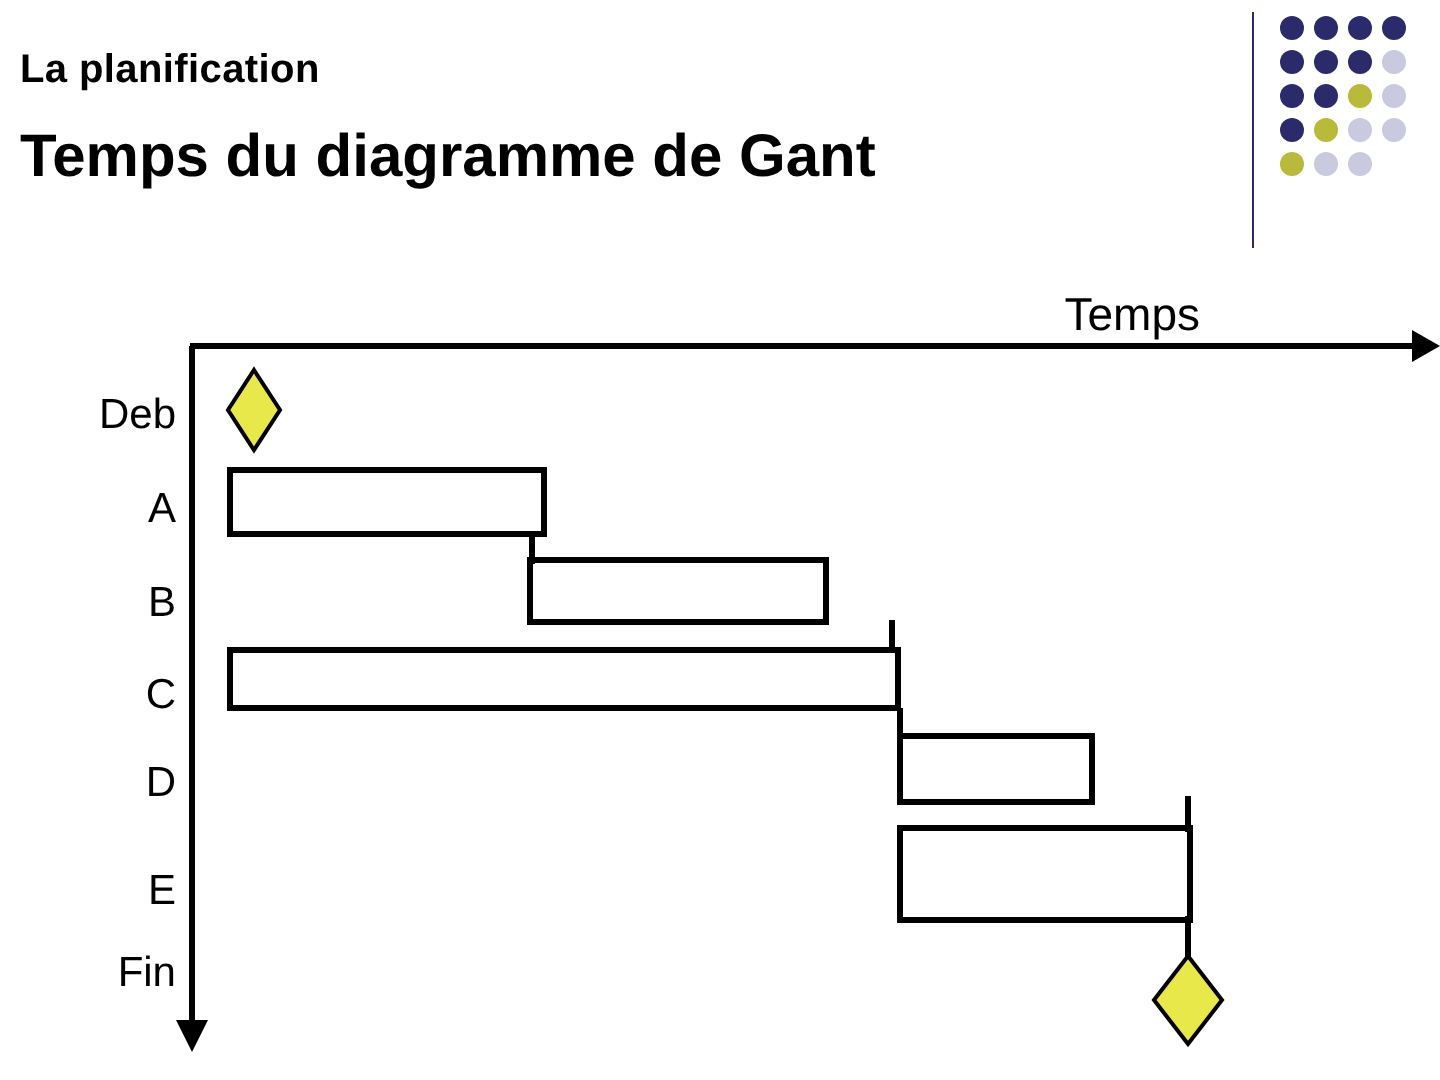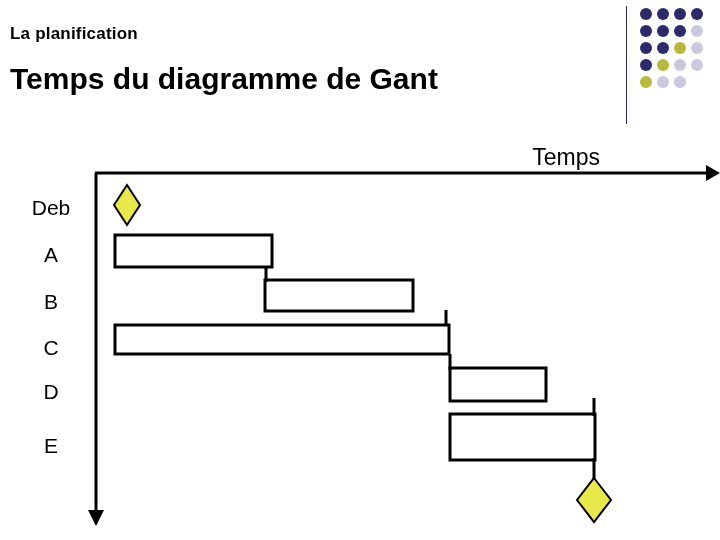--- a/index.html
+++ b/index.html
@@ -14,21 +14,21 @@
     overflow: hidden;
     font-family: "Liberation Sans", sans-serif;
     color: #000000;
   }
 
   
   .slide-subtitle {
     position: absolute;
     left: 10px;
     top: 24px;
-    font-size: 17px;
+    font-size: 20px;
     font-weight: bold;
     letter-spacing: 0.2px;
     color: #000000;
     white-space: nowrap;
   }
   .slide-title {
     position: absolute;
     left: 10px;
     top: 62px;
     font-size: 30px;
@@ -73,21 +73,21 @@
     right: 28px;
     top: 14px;
     font-size: 23px;
     color: #000000;
     white-space: nowrap;
   }
   .row-label {
     position: absolute;
     font-size: 21px;
     color: #000000;
-    text-align: center;
+    text-align: right;
     white-space: nowrap;
   }
   svg.gantt-svg {
     position: absolute;
     left: 0;
     top: 0;
   }
 </style>
 </head>
 <body>
@@ -128,20 +128,21 @@
 <div class="chart">
 
   <div class="axis-label-temps">Temps</div>
 
   <div class="row-label" style="left:14px; top:66px; width:74px;">Deb</div>
   <div class="row-label" style="left:14px; top:113px; width:74px;">A</div>
   <div class="row-label" style="left:14px; top:160px; width:74px;">B</div>
   <div class="row-label" style="left:14px; top:206px; width:74px;">C</div>
   <div class="row-label" style="left:14px; top:250px; width:74px;">D</div>
   <div class="row-label" style="left:14px; top:304px; width:74px;">E</div>
+  <div class="row-label" style="left:14px; top:345px; width:74px;">Fin</div>
 
   <svg class="gantt-svg" width="720" height="410" viewBox="0 0 720 410">
 
     <g>
       <line x1="95" y1="43" x2="706" y2="43" stroke="#000000" stroke-width="3"></line>
       <polygon points="706,35 720,43 706,51" fill="#000000"></polygon>
     </g>
 
     <g>
       <line x1="96" y1="43" x2="96" y2="380" stroke="#000000" stroke-width="3"></line>

